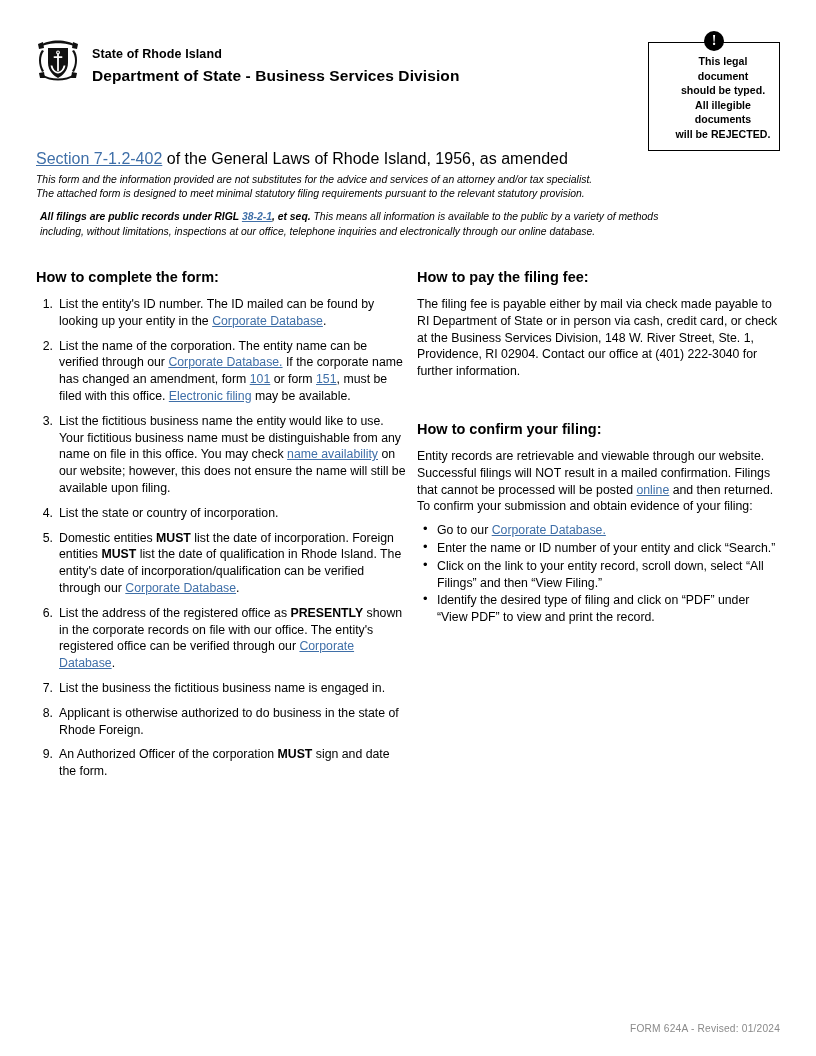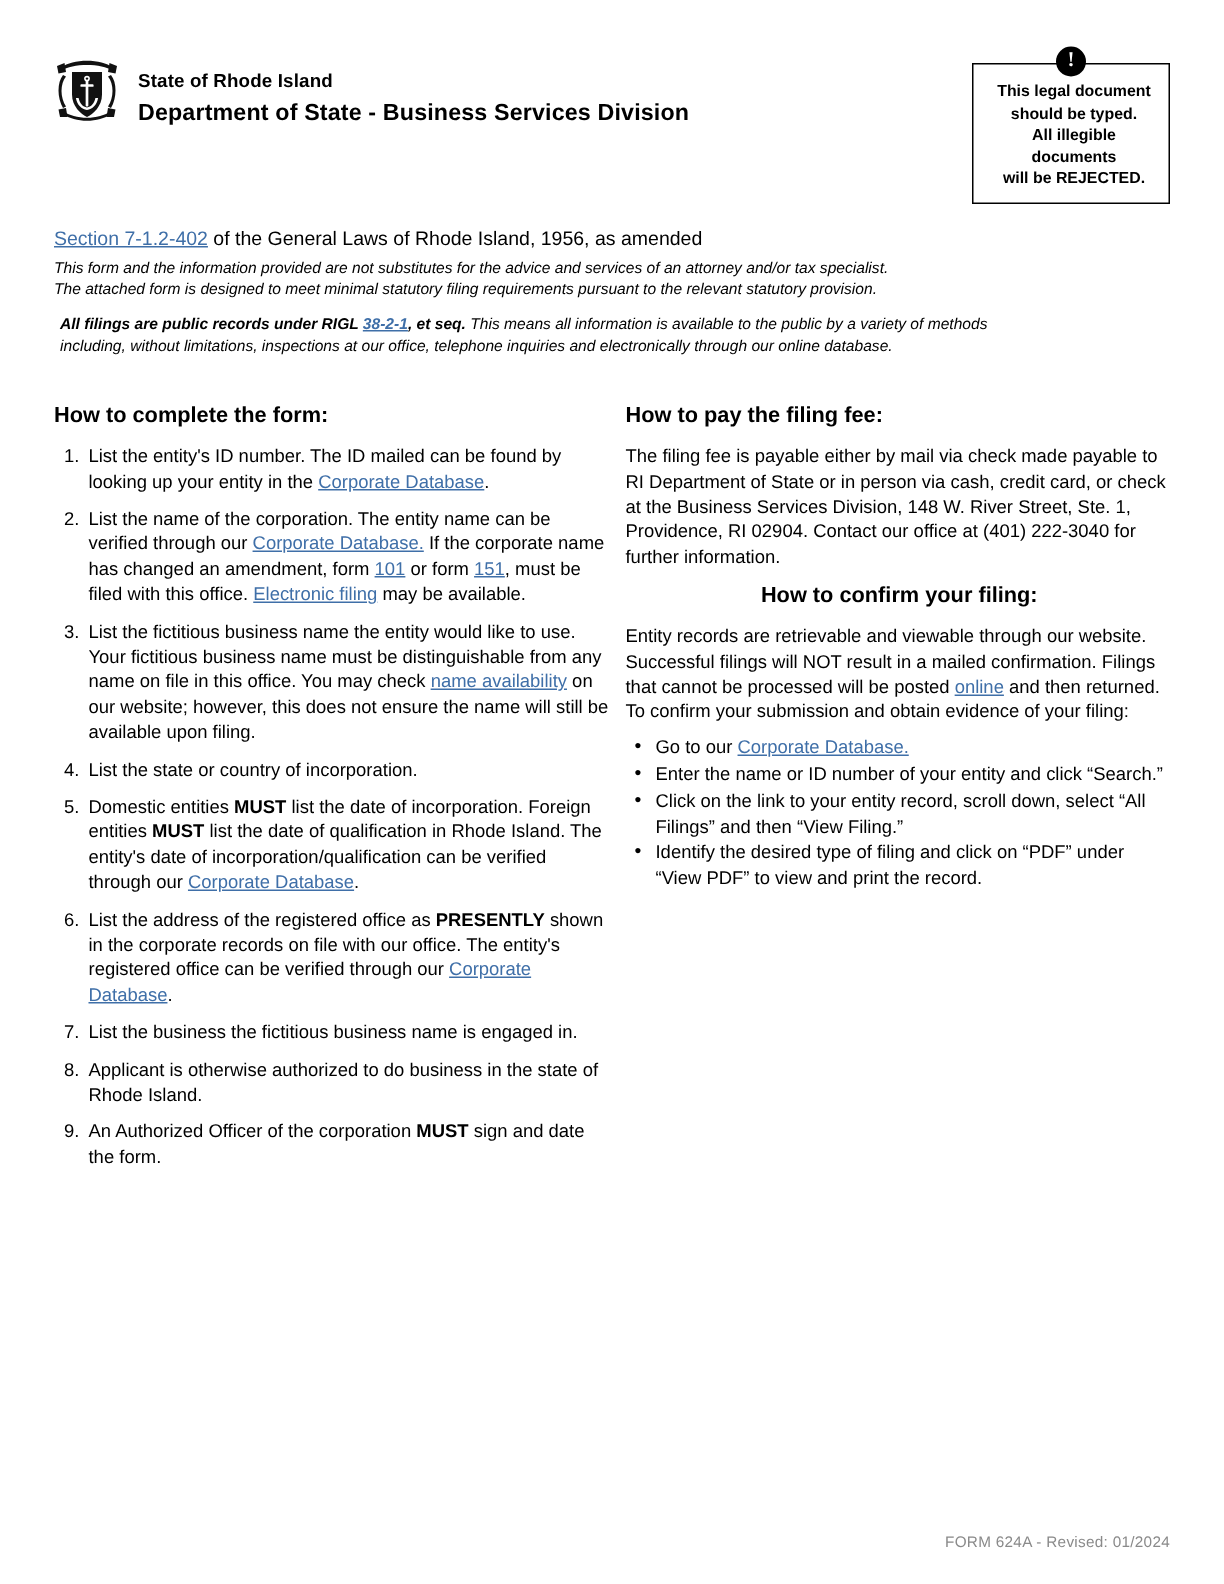--- a/index.html
+++ b/index.html
@@ -55,21 +55,21 @@
 
   
   .notice-wrap {
     position: absolute;
     left: 648px;
     top: 42px;
     width: 132px;
   }
   .notice-box {
     border: 1.6px solid #000;
-    padding: 11px 6px 8px 10px;
+    padding: 11px 6px 8px 24px;
     text-align: center;
     background: #fff;
   }
   .notice-line {
     font-size: 10.6px;
     font-weight: bold;
     line-height: 14.6px;
   }
   .bang-icon {
     position: absolute;
@@ -99,21 +99,21 @@
     font-weight: bold;
     line-height: 19px;
     letter-spacing: 0.05px;
   }
 
   
   .statute-line {
     position: absolute;
     left: 36px;
     top: 151px;
-    font-size: 13px;
+    font-size: 16px;
     line-height: 16px;
     text-align: center;
   }
 
   .disclaimer {
     position: absolute;
     left: 36px;
     top: 173px;
     width: 600px;
     font-size: 10.4px;
@@ -147,22 +147,21 @@
     top: 268px;
     width: 365px;
   }
   .section-head {
     font-size: 14.5px;
     font-weight: bold;
     line-height: 19px;
     margin-bottom: 9px;
   }
   .section-head.spaced {
-    margin-top: 8px;
-    text-align: center;
+    margin-top: 40px;
   }
   .body-para {
     font-size: 12.3px;
     line-height: 16.8px;
   }
 
   
   ol.steps {
     margin: 0;
     padding: 0;
@@ -286,21 +285,21 @@
   <div class="col-left">
     <div class="section-head">How to complete the form:</div>
     <ol class="steps" id="steps-list">
         <li><span class="num">1.</span><span><span>List the entity's ID number. The ID mailed can be found by looking up your entity in the </span><a href="#" class="lnk">Corporate Database</a><span>.</span></span></li>
         <li><span class="num">2.</span><span><span>List the name of the corporation. The entity name can be verified through our </span><a href="#" class="lnk">Corporate Database.</a><span> If the corporate name has changed an amendment, form </span><a href="#" class="lnk">101</a><span> or form </span><a href="#" class="lnk">151</a><span>, must be filed with this office. </span><a href="#" class="lnk">Electronic filing</a><span> may be available.</span></span></li>
         <li><span class="num">3.</span><span><span>List the fictitious business name the entity would like to use. Your fictitious business name must be distinguishable from any name on file in this office. You may check </span><a href="#" class="lnk">name availability</a><span> on our website; however, this does not ensure the name will still be available upon filing.</span></span></li>
         <li><span class="num">4.</span><span><span>List the state or country of incorporation.</span></span></li>
         <li><span class="num">5.</span><span><span>Domestic entities </span><span class="bold">MUST</span><span> list the date of incorporation. Foreign entities </span><span class="bold">MUST</span><span> list the date of qualification in Rhode Island. The entity's date of incorporation/qualification can be verified through our </span><a href="#" class="lnk">Corporate Database</a><span>.</span></span></li>
         <li><span class="num">6.</span><span><span>List the address of the registered office as </span><span class="bold">PRESENTLY</span><span> shown in the corporate records on file with our office. The entity's registered office can be verified through our </span><a href="#" class="lnk">Corporate Database</a><span>.</span></span></li>
         <li><span class="num">7.</span><span><span>List the business the fictitious business name is engaged in.</span></span></li>
-        <li><span class="num">8.</span><span><span>Applicant is otherwise authorized to do business in the state of Rhode Island.</span></span></li>
+        <li><span class="num">8.</span><span><span>Applicant is otherwise authorized to do business in the state of Rhode Foreign.</span></span></li>
         <li><span class="num">9.</span><span><span>An Authorized Officer of the corporation </span><span class="bold">MUST</span><span> sign and date the form.</span></span></li>
       </ol>
   </div>
 
   <div class="col-right">
     <div class="section-head">How to pay the filing fee:</div>
     <div class="body-para">The filing fee is payable either by mail via check made payable to RI Department of State or in person via cash, credit card, or check at the Business Services Division, 148 W. River Street, Ste. 1, Providence, RI 02904. Contact our office at (401) 222-3040 for further information.</div>
 
     <div class="section-head spaced">How to confirm your filing:</div>
     <div class="body-para" id="confirm-intro"><span>Entity records are retrievable and viewable through our website. Successful filings will NOT result in a mailed confirmation. Filings that cannot be processed will be posted </span><a href="#" class="lnk">online</a><span> and then returned. To confirm your submission and obtain evidence of your filing:</span></div>

